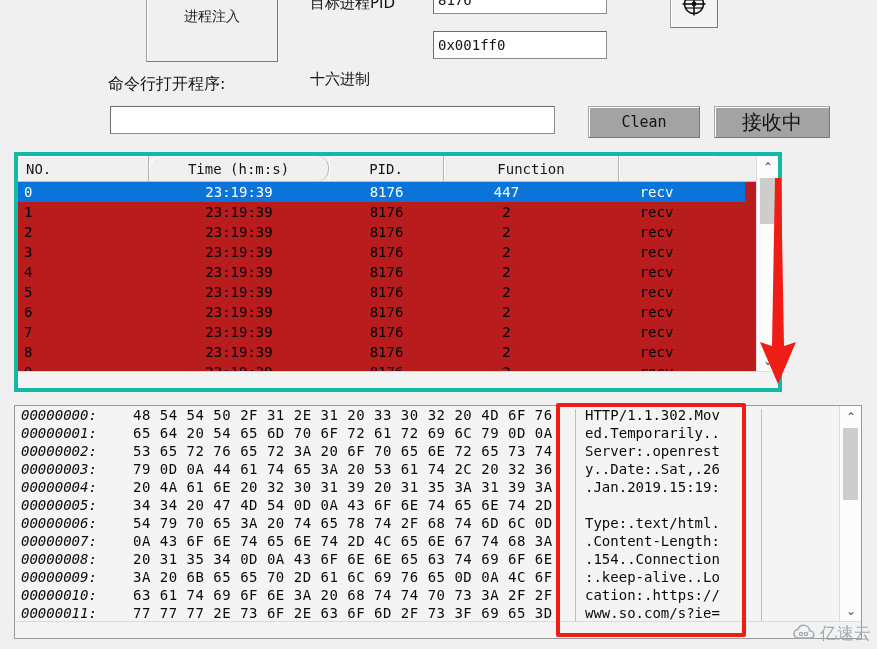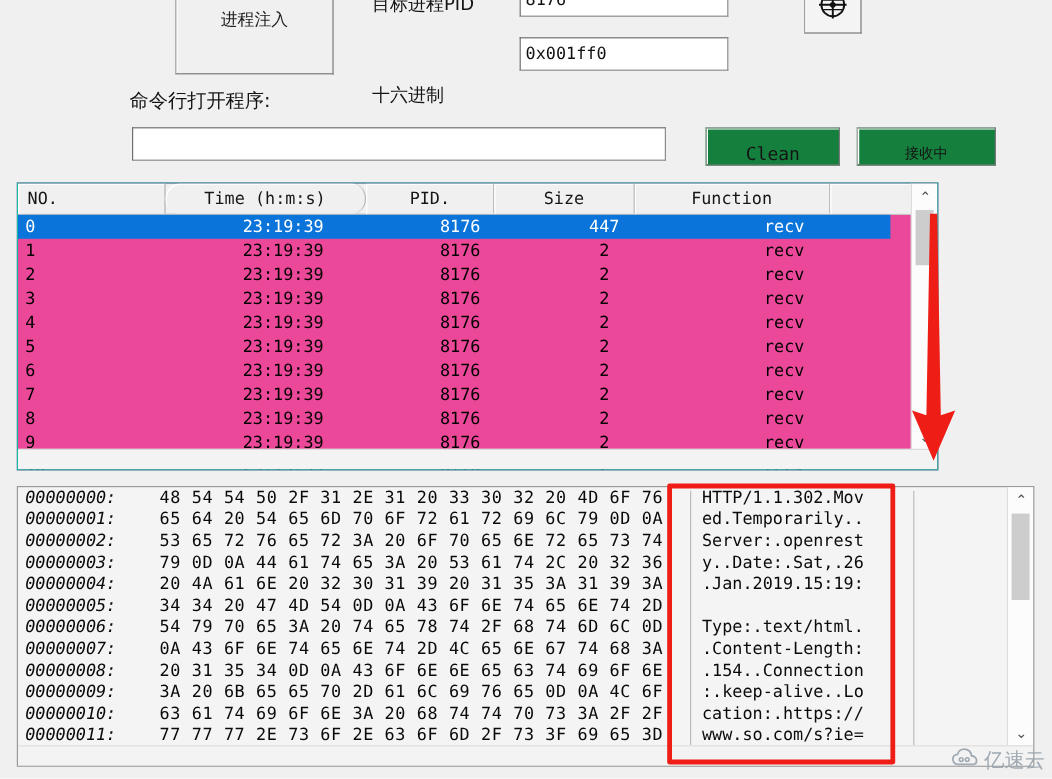--- a/index.html
+++ b/index.html
@@ -85,42 +85,42 @@
     border-bottom-color: #7a7a7a;
     box-shadow: inset 1px 1px 0 #ffffff;
     display: flex;
     align-items: center;
     justify-content: center;
     cursor: pointer;
   }
 
   .push-button {
     position: absolute;
-    background: #15803d;
+    background: #a3a3a3;
     border: 1px solid #a7a7a7;
     border-right-color: #787878;
     border-bottom-color: #787878;
     box-shadow: inset 1px 1px 0 #ffffff;
     font-family: "DejaVu Sans", sans-serif;
     color: #141414;
     display: flex;
-    align-items: flex-end;
+    align-items: center;
     justify-content: center;
     cursor: pointer;
   }
   .btn-clean { left: 588px; top: 106px; width: 110px; height: 30px; font-family: "DejaVu Sans Mono", monospace; font-size: 15px; }
-  .btn-recv  { left: 714px; top: 106px; width: 114px; height: 30px; font-size: 12px; }
+  .btn-recv  { left: 714px; top: 106px; width: 114px; height: 30px; font-size: 20px; }
 
   
   .listview {
     position: absolute;
     left: 14px; top: 152px;
     width: 768px; height: 240px;
-    background: #ec4899;
-    border: 1px solid #14b8a6;
+    background: #b91c1c;
+    border: 4px solid #14b8a6;
     box-sizing: border-box;
     overflow: hidden;
   }
   .lv-header {
     display: flex;
     height: 26px;
     background: #f0f0f0;
     border-bottom: 1px solid #c0c0c0;
     box-sizing: border-box;
   }
@@ -305,21 +305,20 @@
     <div class="push-button btn-recv">
       <span>接收中</span>
     </div>
   </div>
 
   <div class="listview">
     <div class="lv-header">
       <div class="lv-th c0">NO.</div>
       <div class="lv-th c1">Time (h:m:s)</div>
       <div class="lv-th c2">PID.</div>
-      <div class="lv-th c3">Size</div>
       <div class="lv-th c4">Function</div>
       <div class="lv-th c5"></div>
     </div>
     <div class="lv-body" id="packet-rows">
         <div class="lv-row selected">
           <div class="lv-td c0">0</div>
           <div class="lv-td c1">23:19:39</div>
           <div class="lv-td c2">8176</div>
           <div class="lv-td c3">447</div>
           <div class="lv-td c4">recv</div>

